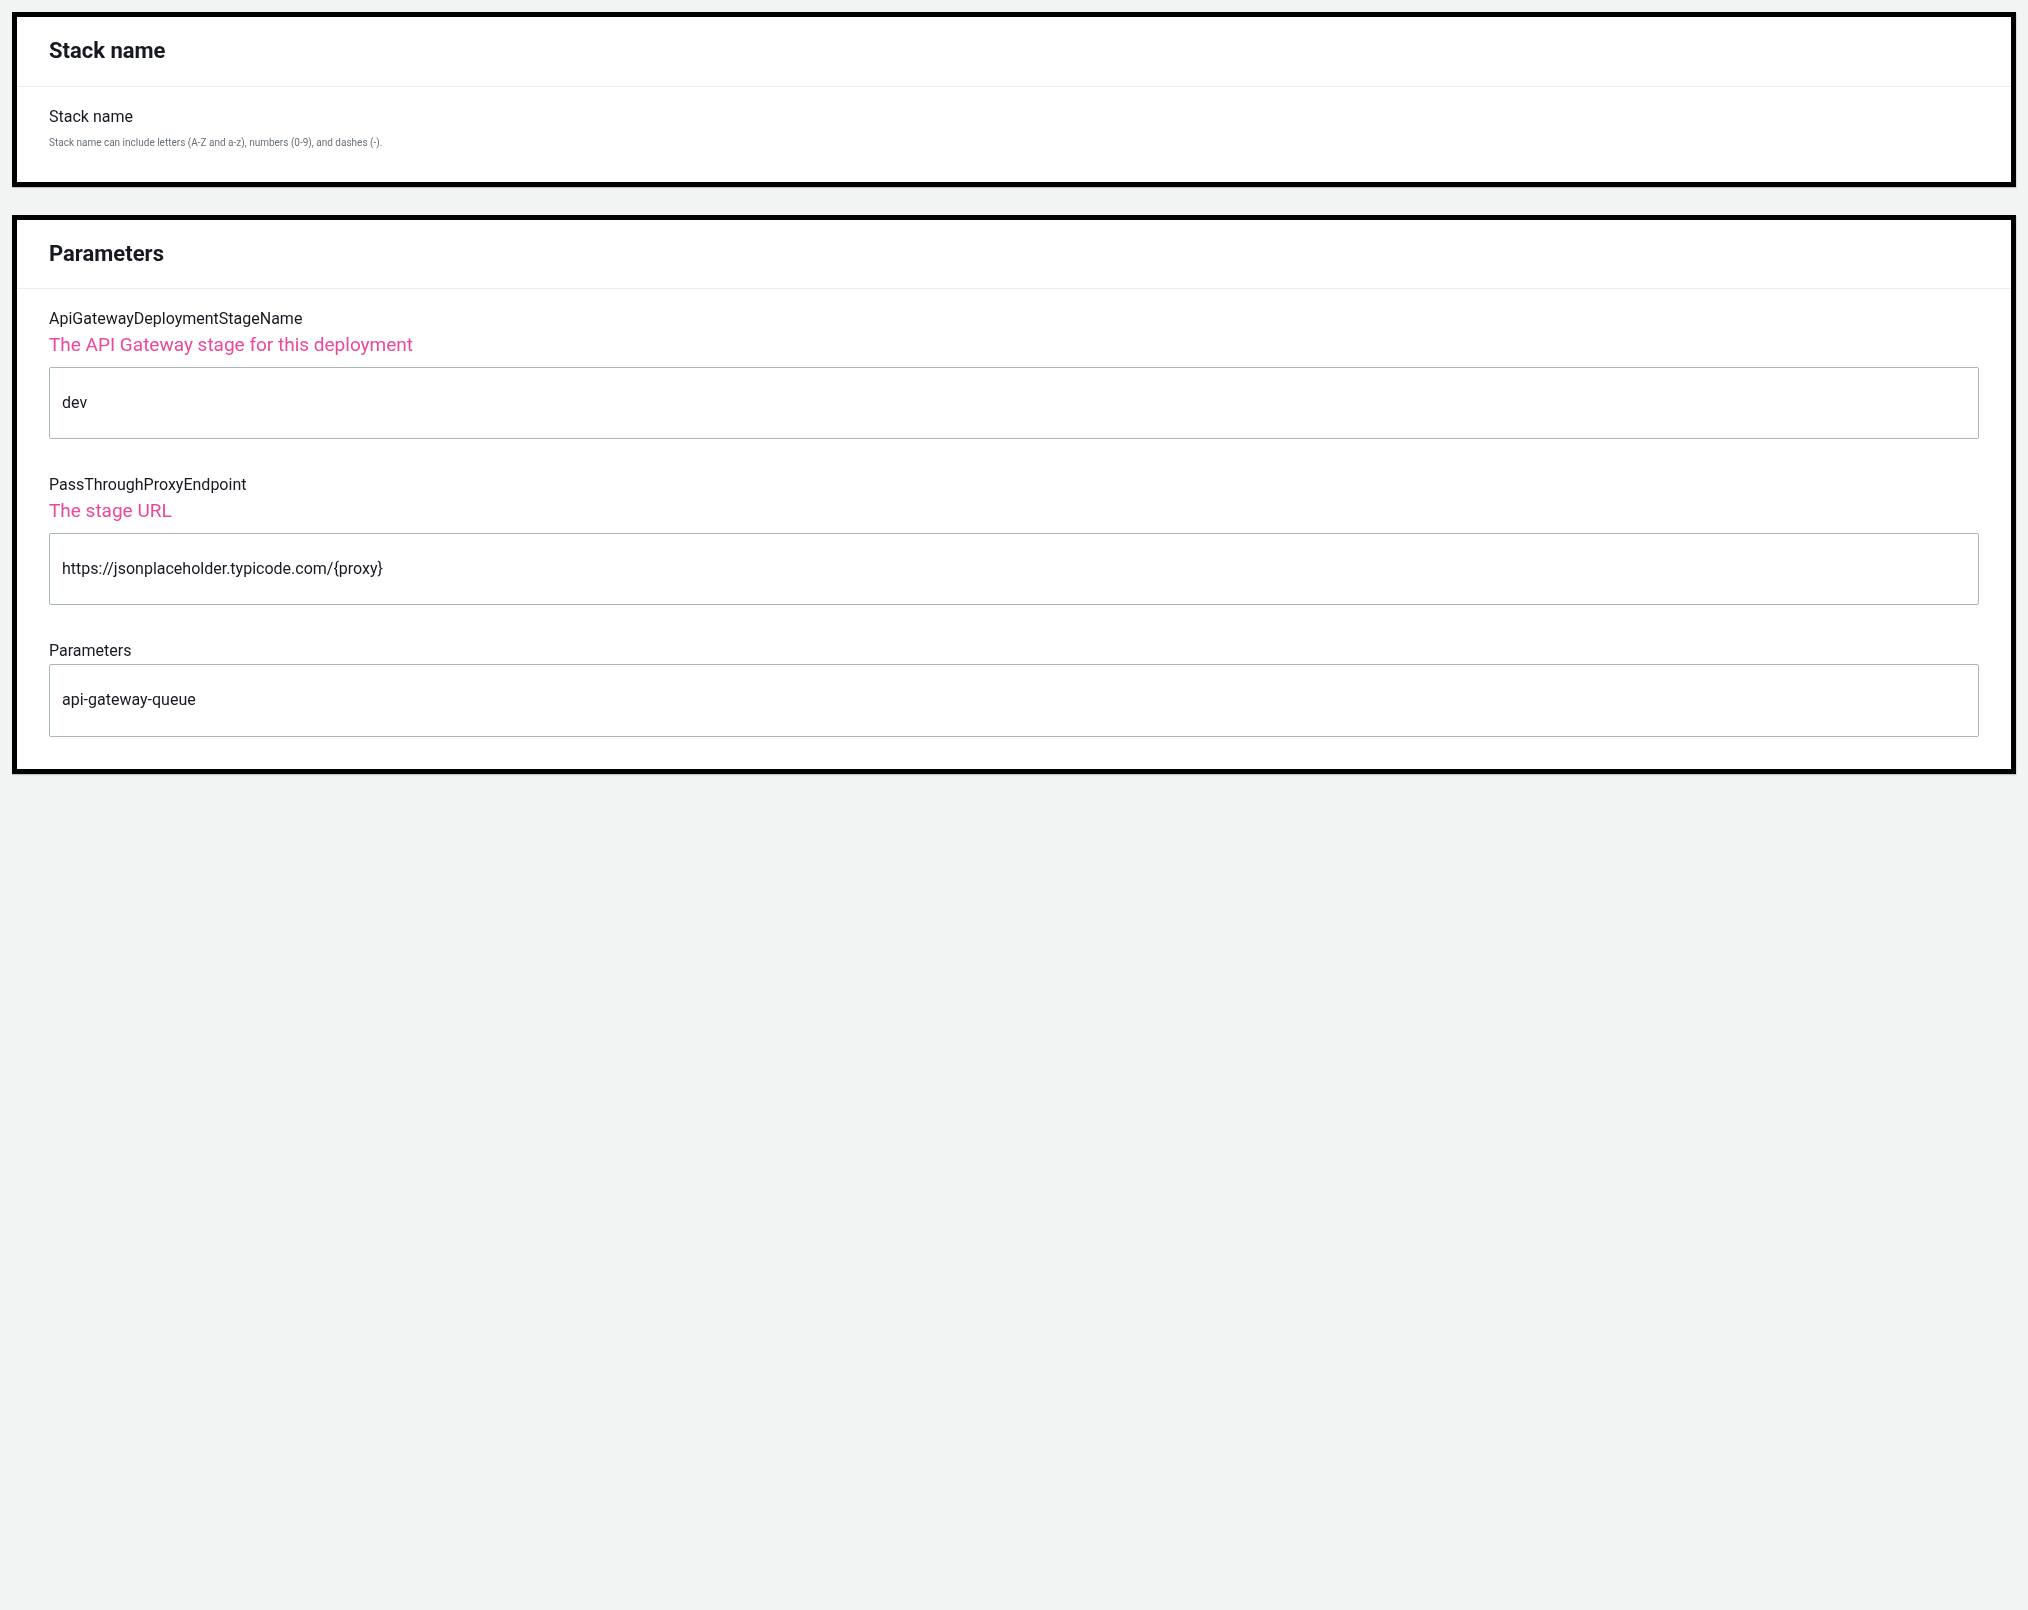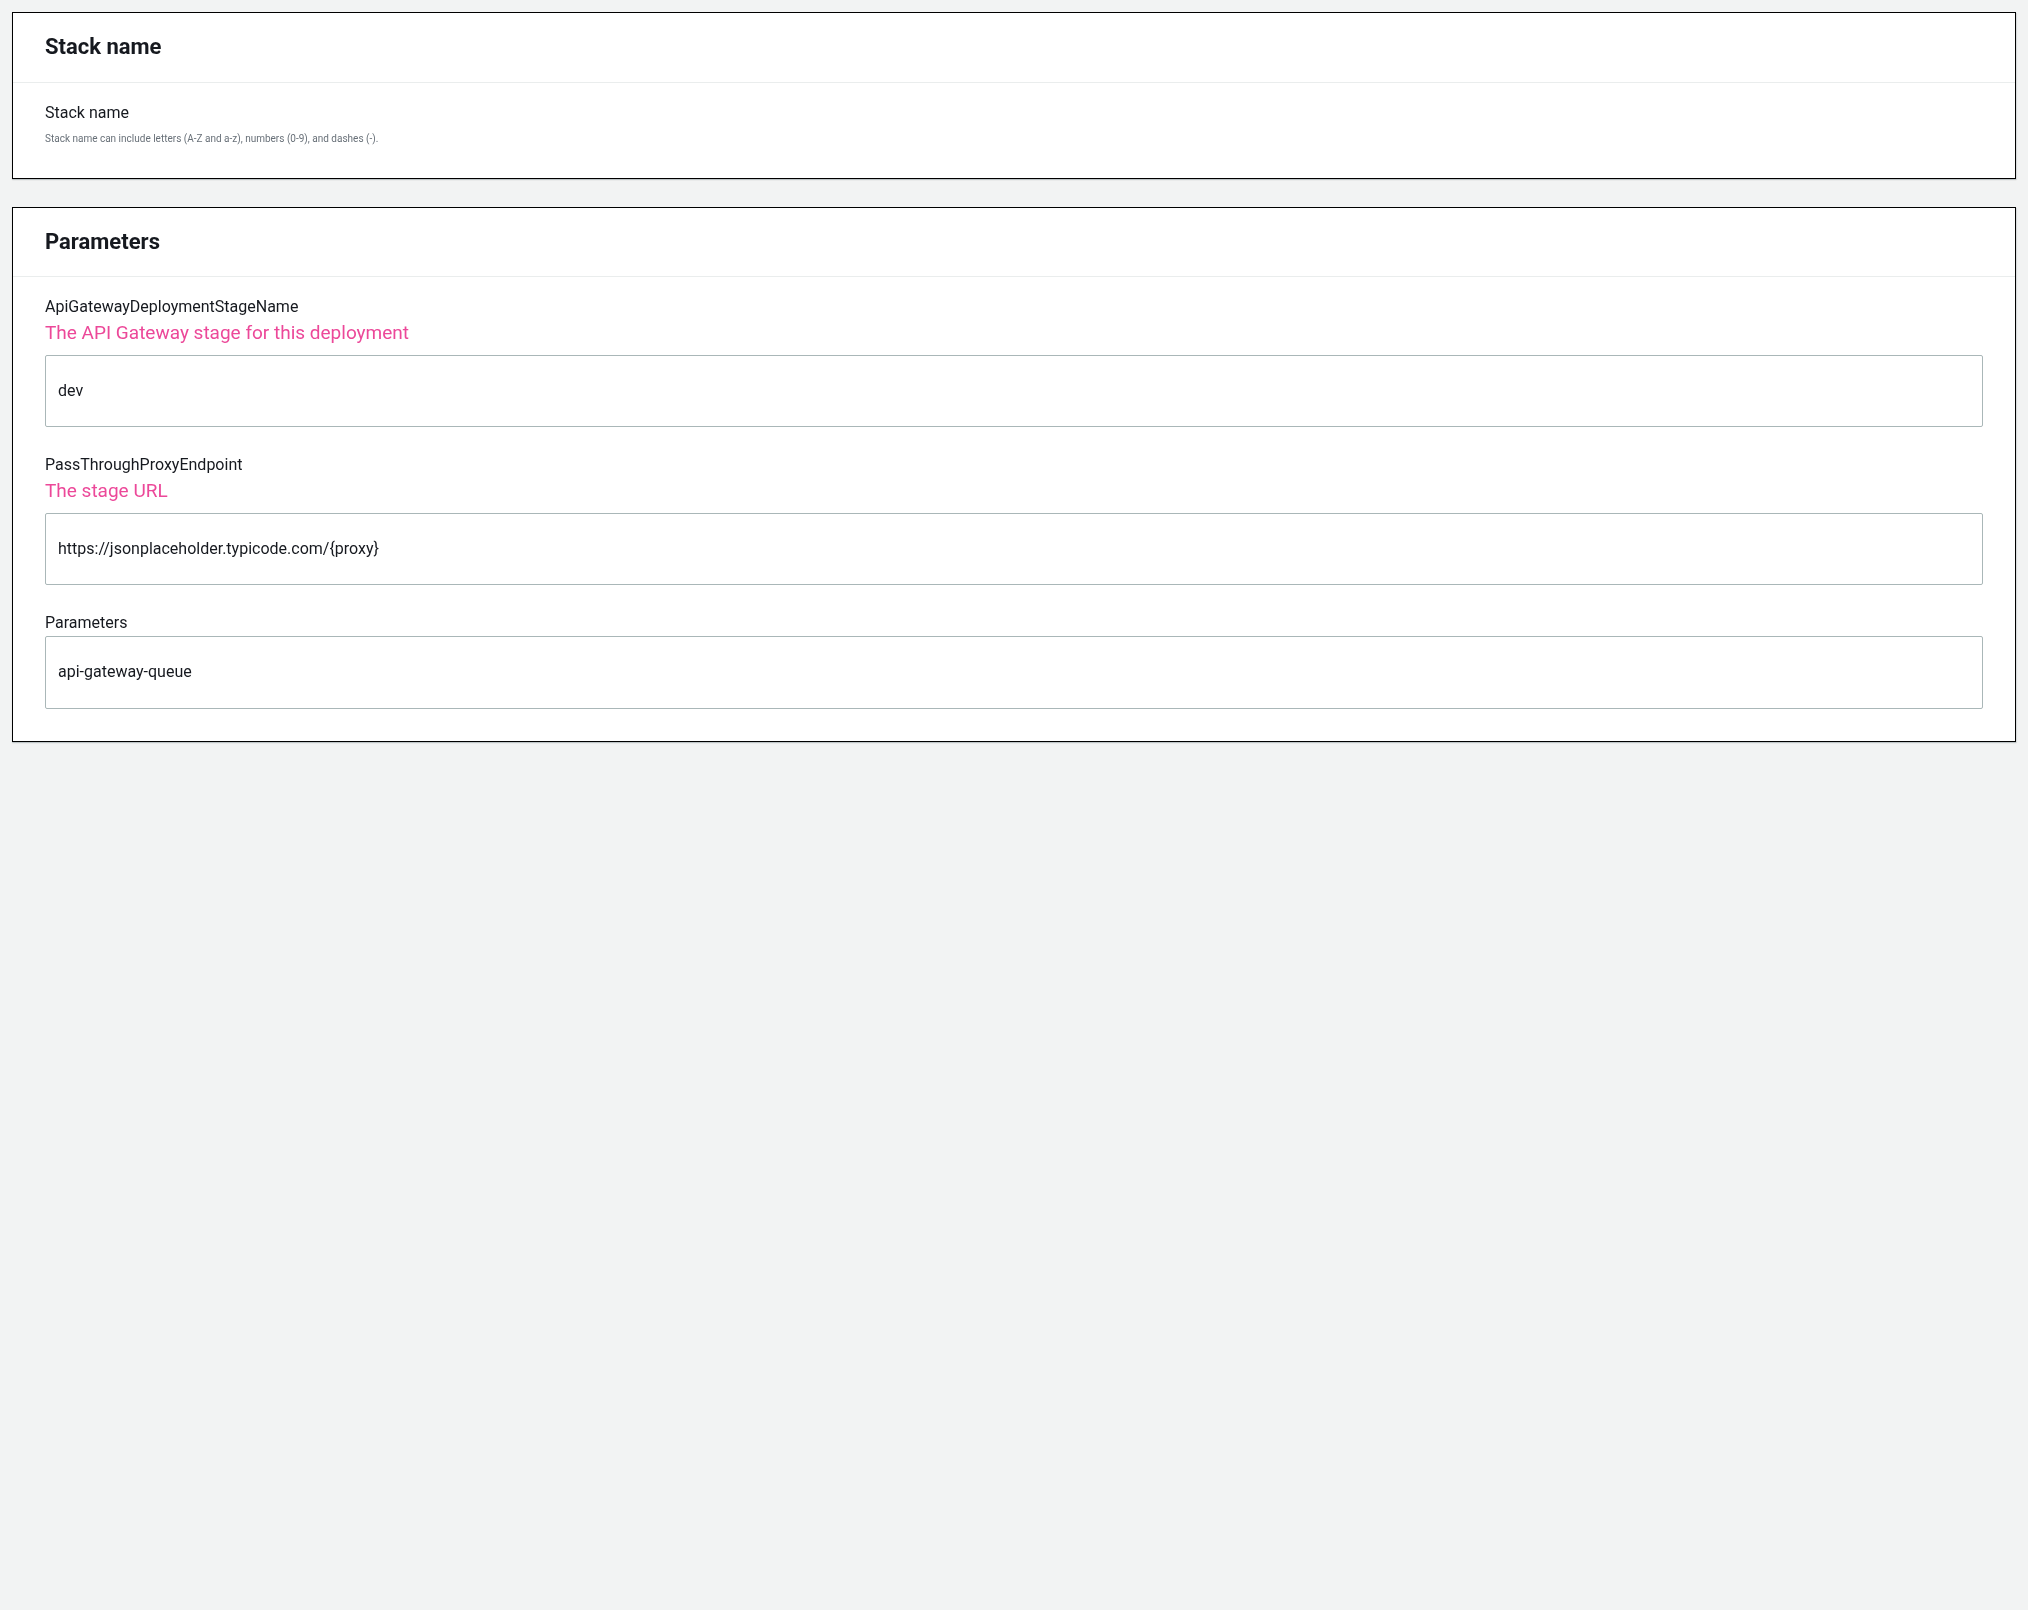--- a/index.html
+++ b/index.html
@@ -8,21 +8,21 @@
       padding: 0;
     }
     body {
       font-family: -apple-system, BlinkMacSystemFont, "Segoe UI", Roboto, "Helvetica Neue", Arial, sans-serif;
       background-color: #f2f3f3;
       padding: 12px;
       color: #16191f;
     }
     .panel {
       background-color: #ffffff;
-      border: 1px solid #000000;
+      border: 5px solid #000000;
       box-shadow: 0 1px 1px 0 rgba(0,28,36,0.15), 1px 1px 1px 0 rgba(0,28,36,0.08);
       margin-bottom: 28px;
     }
     .panel-header {
       padding: 20px 32px;
       border-bottom: 1px solid #eaeded;
     }
     .panel-title {
       font-size: 22px;
       font-weight: 700;
@@ -32,21 +32,21 @@
     .panel-subtitle {
       font-size: 16px;
       color: #545b64;
       margin-top: 6px;
       line-height: 1.5;
     }
     .panel-body {
       padding: 20px 32px 24px 32px;
     }
     .form-group {
-      margin-bottom: 28px;
+      margin-bottom: 36px;
     }
     .form-group:last-child {
       margin-bottom: 8px;
     }
     .field-label {
       font-size: 16px;
       font-weight: 400;
       color: #16191f;
       display: block;
       margin-bottom: 4px;

